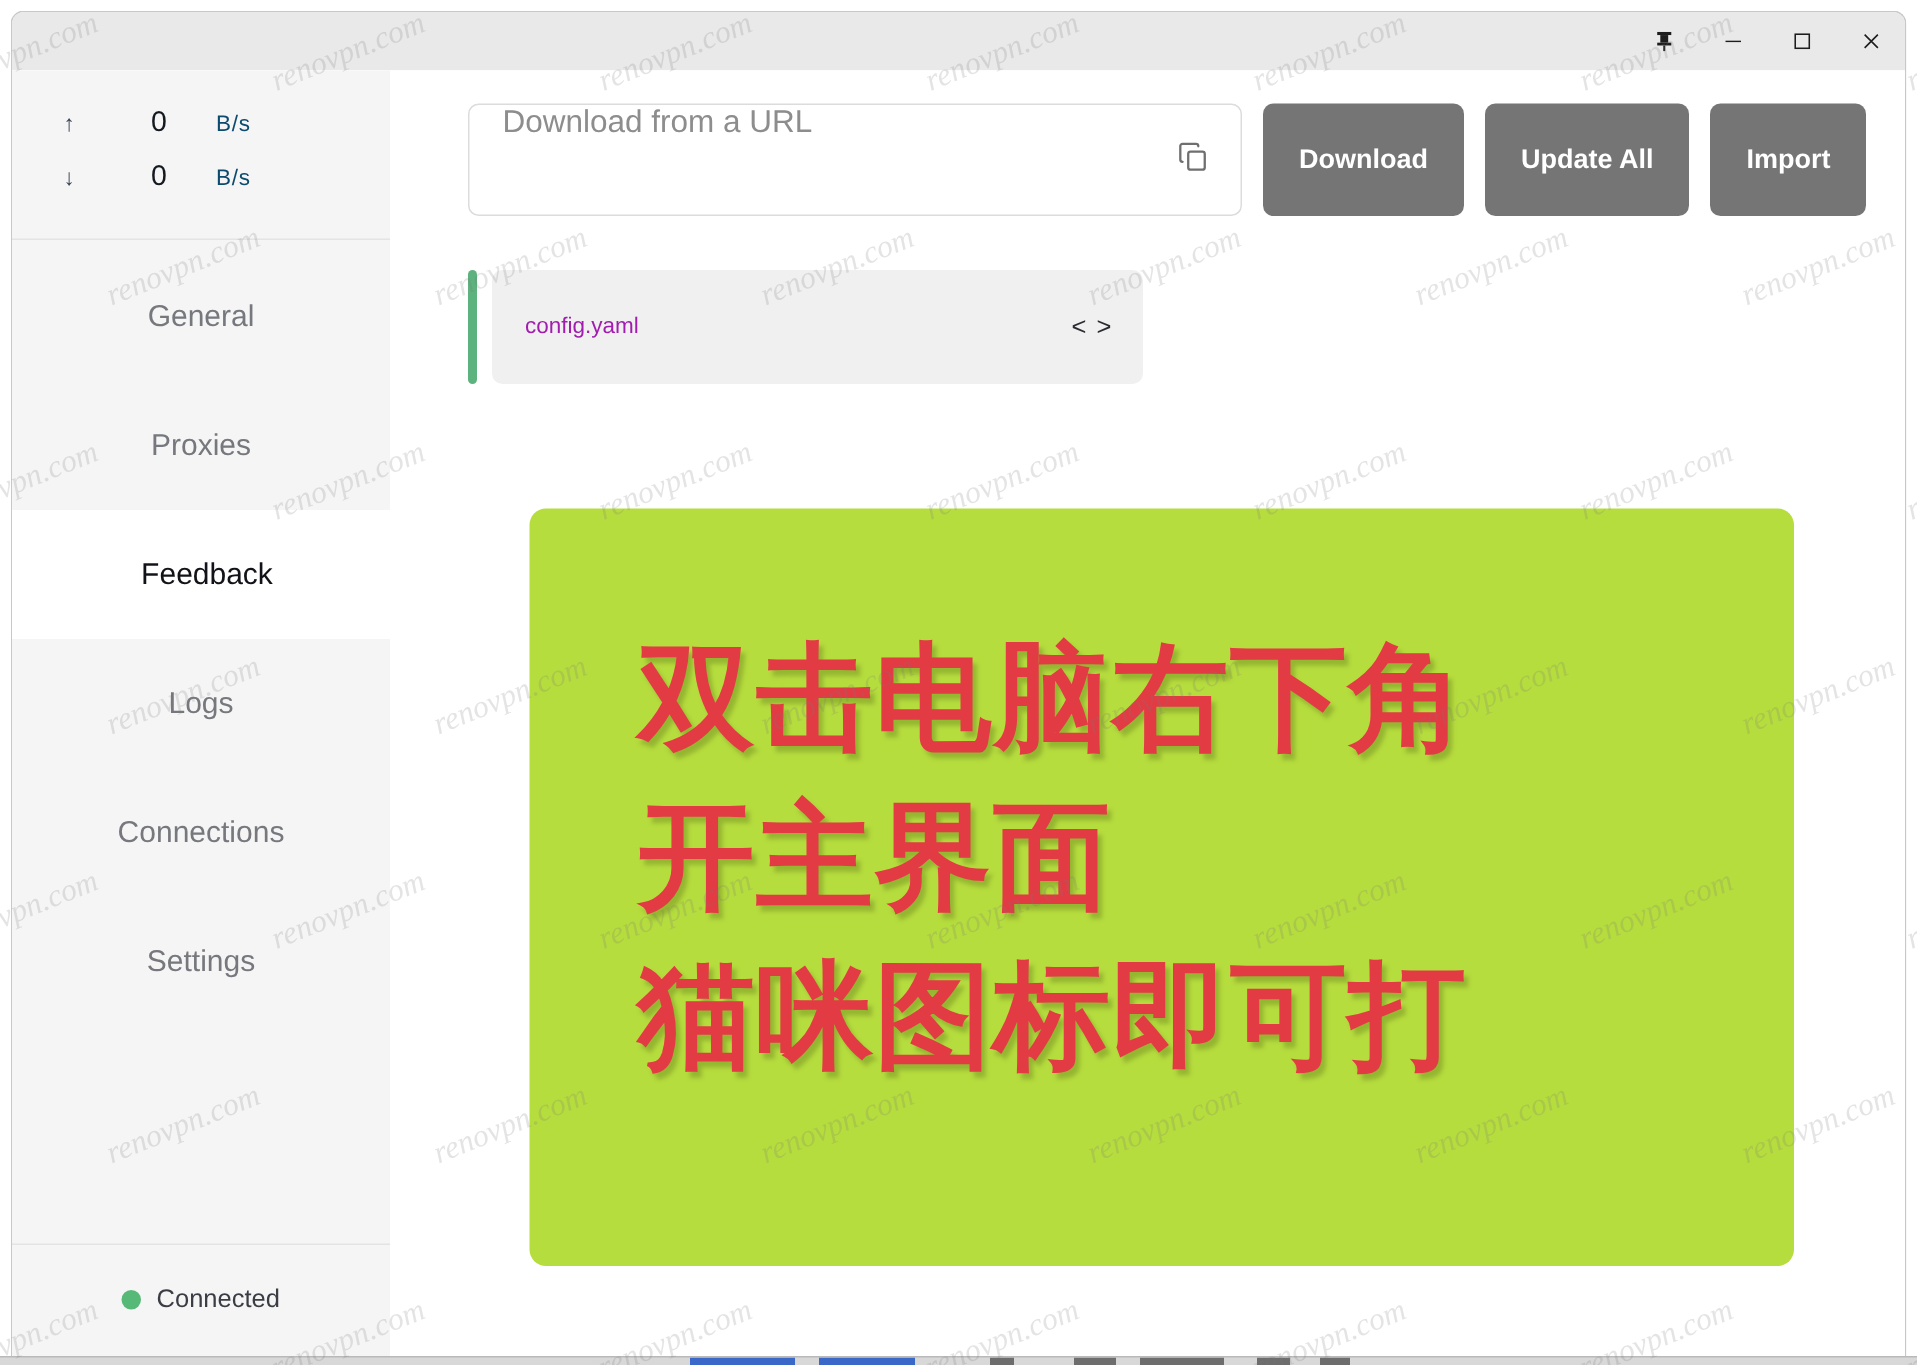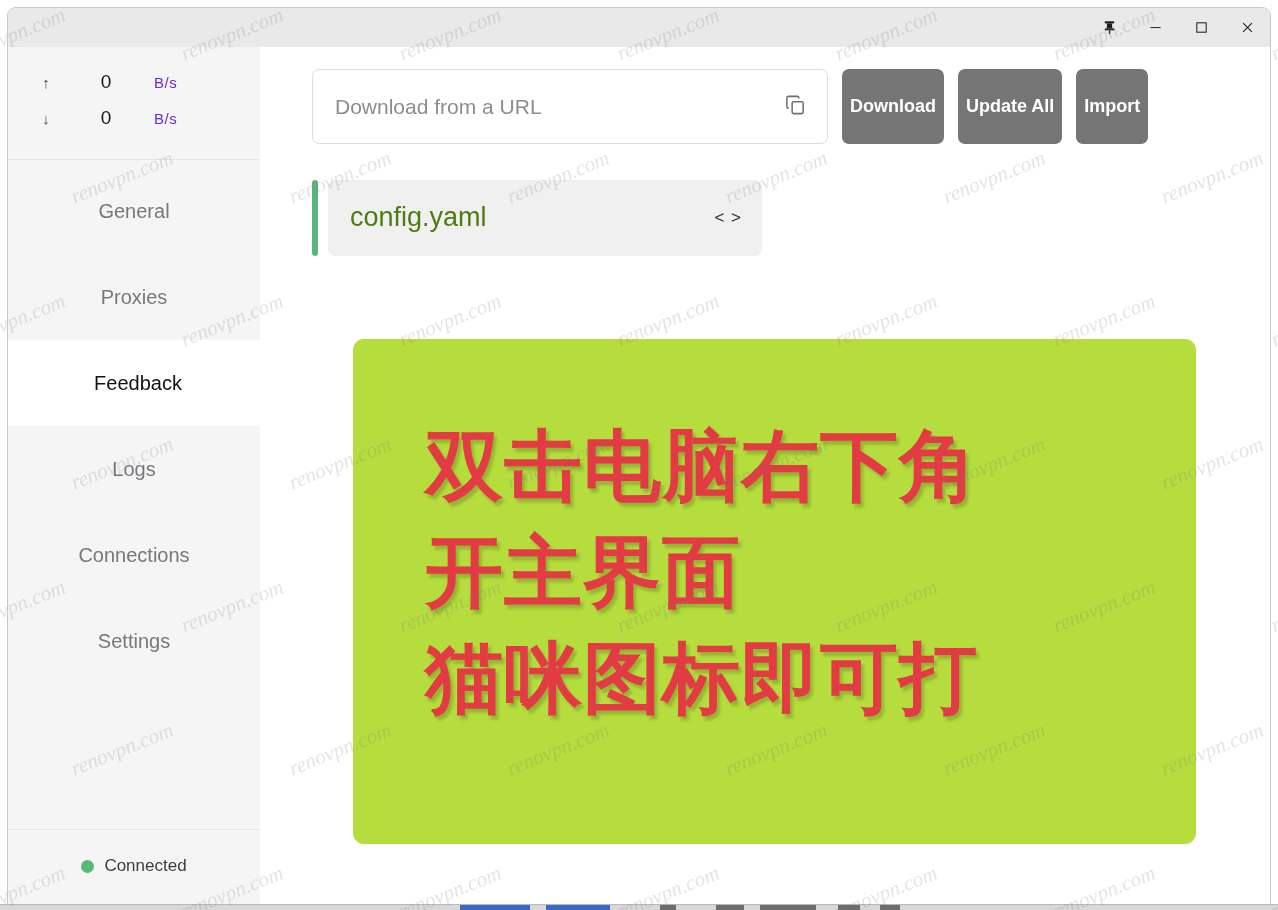--- a/index.html
+++ b/index.html
@@ -109,23 +109,23 @@
     font-size: 15px;
     color: #3c4858;
   }
   .speed-value {
     width: 44px;
     text-align: center;
     font-size: 19px;
     color: #14181f;
   }
   .speed-unit {
-    margin-left: 26px;
+    margin-left: 16px;
     font-size: 15px;
-    color: #6d28d9;
+    color: #0c4a6e;
     letter-spacing: 0.5px;
   }
 
   .nav {
     position: relative;
     flex: 1 1 auto;
     padding-top: 8px;
   }
   .nav-item {
     position: relative;
@@ -197,21 +197,20 @@
     gap: 14px;
     height: 75px;
   }
   .url-field {
     flex: 0 0 516px;
     position: relative;
     border: 1px solid #dcdcdc;
     border-radius: 7px;
     background: #ffffff;
     display: flex;
-    align-items: center;
     padding: 0 54px 0 22px;
   }
   .url-text {
     font-size: 21px;
     color: #8d8d8d;
     user-select: none;
   }
   .copy-icon {
     position: absolute;
     right: 20px;
@@ -220,21 +219,21 @@
     color: #6f6f6f;
   }
   .tb-btn {
     border: none;
     border-radius: 7px;
     background: #757575;
     color: #ffffff;
     font-family: inherit;
     font-size: 18px;
     font-weight: bold;
-    padding: 0 8px;
+    padding: 0 24px;
     cursor: default;
     white-space: nowrap;
   }
 
   
   .profile-row {
     display: flex;
     align-items: stretch;
     margin-top: 36px;
     width: 450px;
@@ -251,22 +250,22 @@
     margin-left: 10px;
     background: #f0f0f0;
     border-radius: 7px;
     display: flex;
     align-items: center;
     padding: 0 20px 0 22px;
     cursor: default;
   }
   .profile-meta { flex: 1 1 auto; }
   .profile-name {
-    font-size: 27px;
-    color: #4d7c0f;
+    font-size: 15px;
+    color: #a21caf;
     line-height: 1.25;
   }
   .profile-sub {
     font-size: 16px;
     color: #6f7177;
     line-height: 1.35;
     margin-top: 2px;
   }
   .code-icon {
     font-size: 17px;

